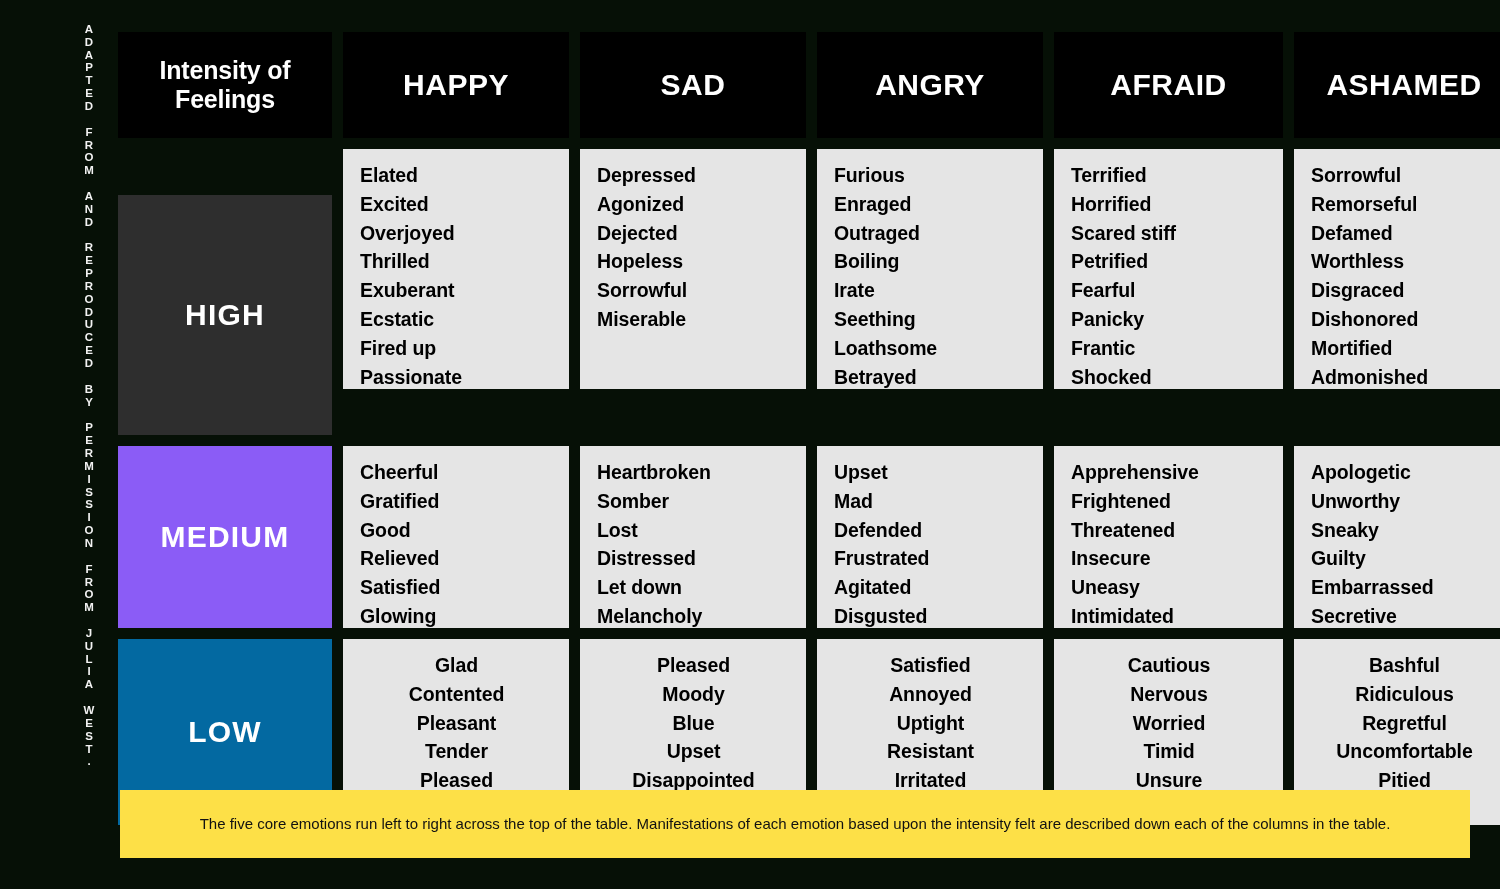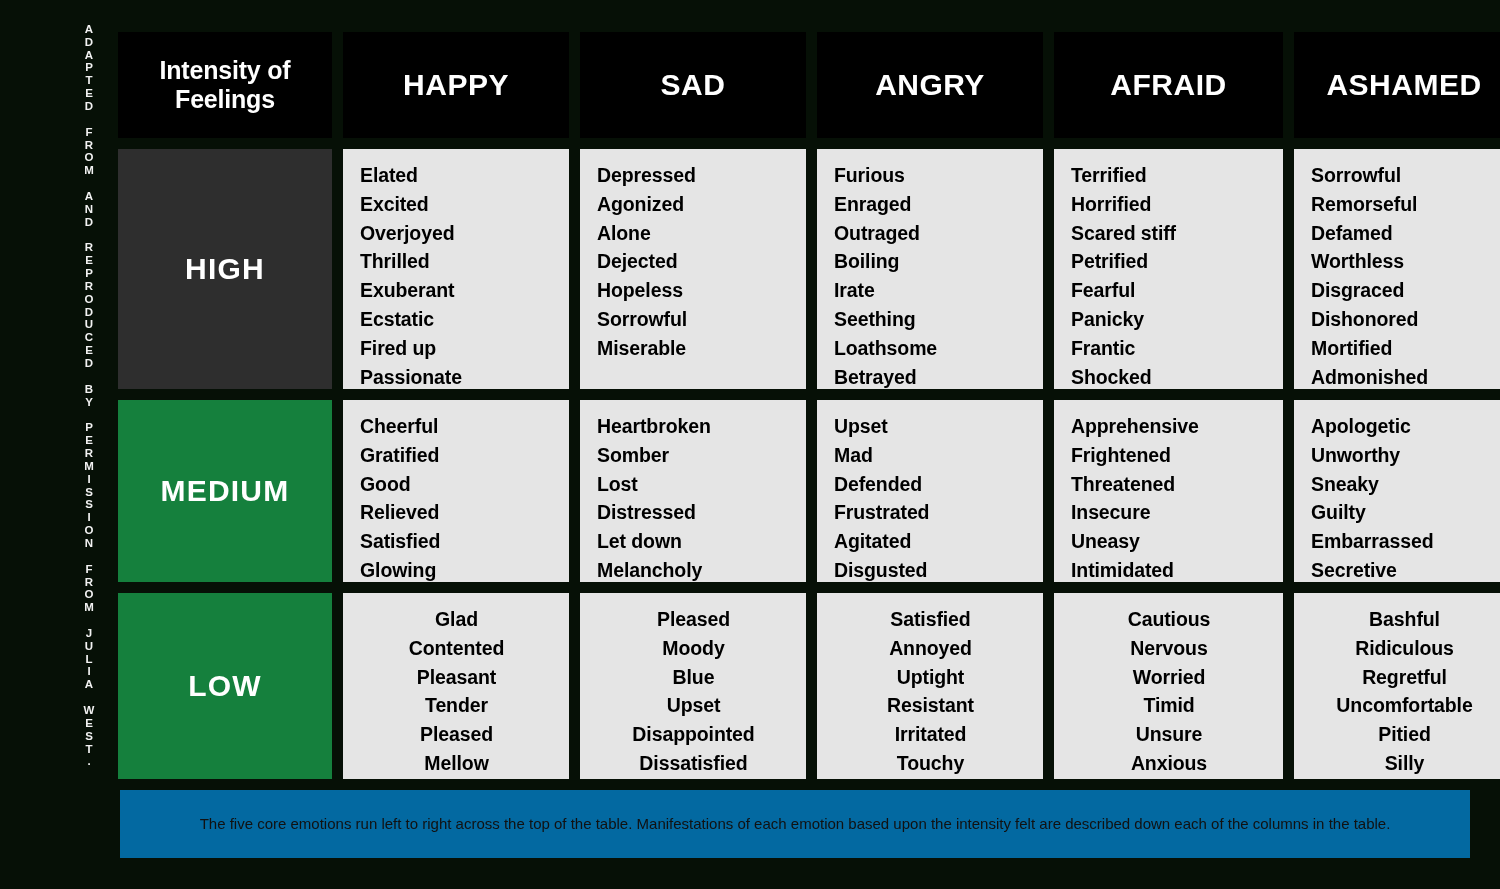--- a/index.html
+++ b/index.html
@@ -82,23 +82,23 @@
 
   .intensity {
     display: flex;
     align-items: center;
     justify-content: center;
     color: #ffffff;
     font-size: 30px;
     font-weight: 700;
     letter-spacing: 1.2px;
   }
-  .intensity.high   { background: #2e2e2e; }
-  .intensity.medium { background: #15803d; }
-  .intensity.low    { background: #15803d; }
+  .intensity.high   { background: #2e2e2e; margin-top: 46px; }
+  .intensity.medium { background: #8b5cf6; }
+  .intensity.low    { background: #0369a1; }
 
   .cell {
     background: #e5e5e5;
     color: #000000;
     padding: 12px 16px 12px 17px;
     box-sizing: border-box;
   }
   .cell ul {
     list-style: none;
     margin: 0;
@@ -121,21 +121,21 @@
 
   .rowwrap { display: contents; }
 
   
   .footer {
     position: absolute;
     left: 120px;
     top: 790px;
     width: 1350px;
     height: 68px;
-    background: #0369a1;
+    background: #fde047;
     color: #111111;
     display: flex;
     align-items: center;
     justify-content: center;
     box-sizing: border-box;
     padding: 0 34px;
   }
   .footer-text {
     font-size: 15px;
     font-weight: 400;
@@ -187,21 +187,20 @@
             <li>Exuberant</li>
             <li>Ecstatic</li>
             <li>Fired up</li>
             <li>Passionate</li>
           </ul>
         </div>
       <div class="cell">
           <ul>
             <li>Depressed</li>
             <li>Agonized</li>
-            <li>Alone</li>
             <li>Dejected</li>
             <li>Hopeless</li>
             <li>Sorrowful</li>
             <li>Miserable</li>
           </ul>
         </div>
       <div class="cell">
           <ul>
             <li>Furious</li>
             <li>Enraged</li>

